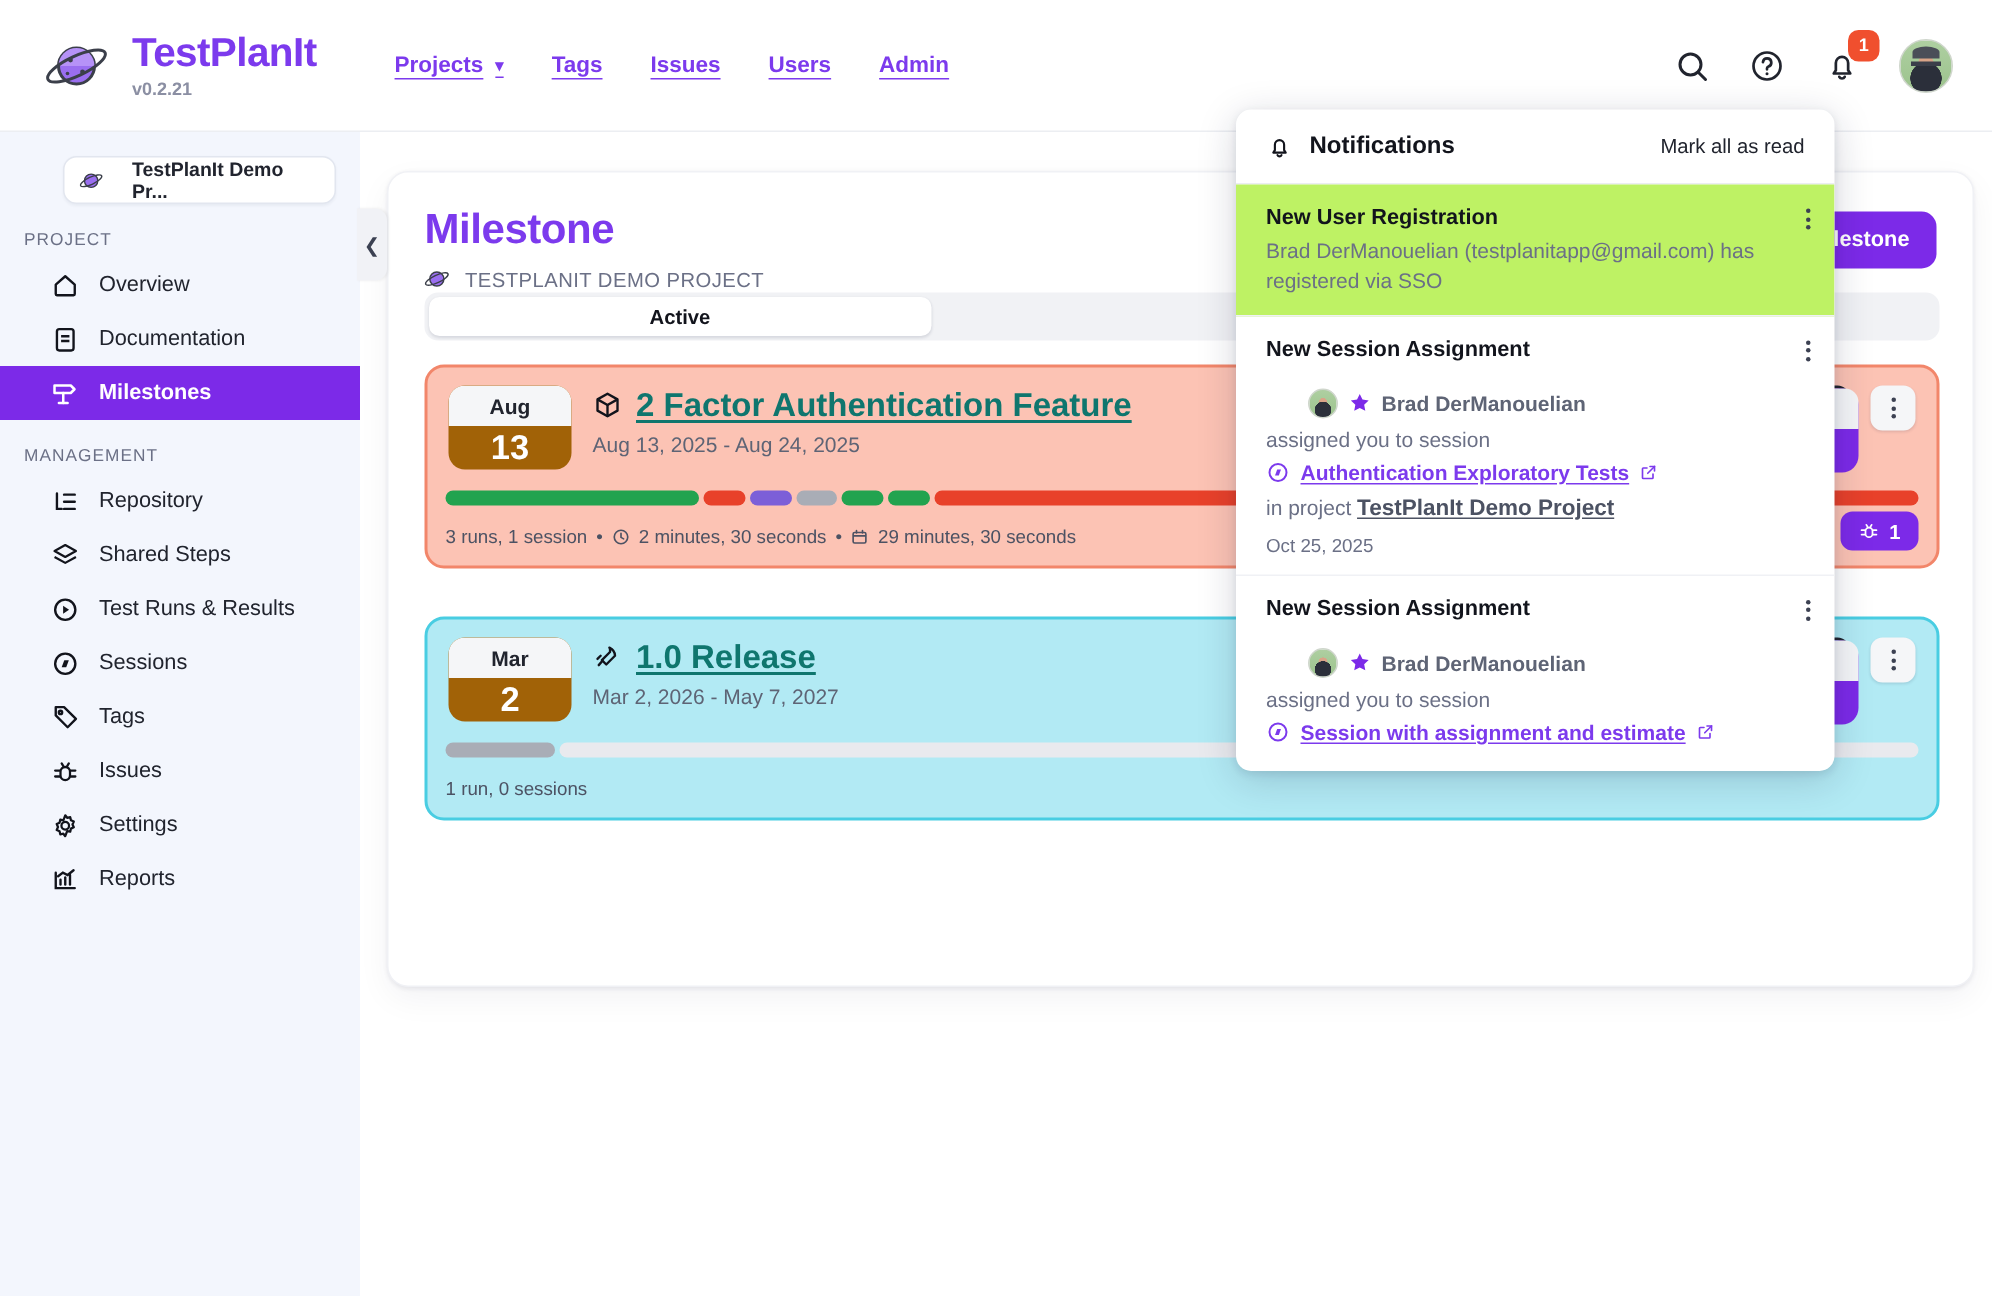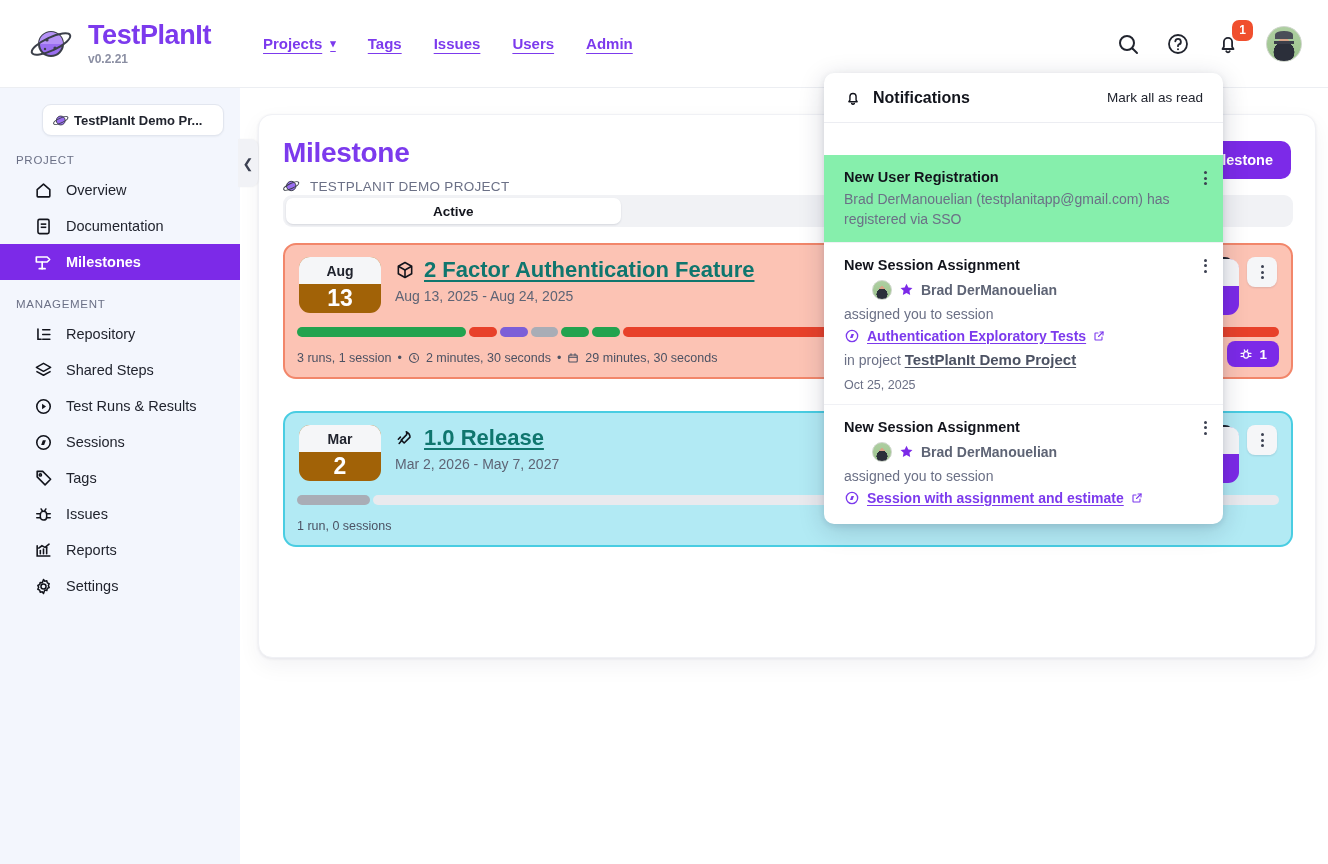--- a/index.html
+++ b/index.html
@@ -60,21 +60,21 @@
     background:#4a4e58; border-radius:50% 50% 0 0;
   }
 
   
   .sidebar {
     position:absolute; top:88px; left:0; width:240px; height:776px;
     background:#f3f6fd; padding-top:16px;
   }
   .proj-switch {
     margin:0 16px 0 42px; height:32px; background:#fff; border:1px solid #e2e6ef;
-    border-radius:9px; display:flex; align-items:center; gap:4px;
+    border-radius:9px; display:flex; align-items:center; gap:18px;
     padding:0 10px; font-size:13px; font-weight:bold; color:#21242e; cursor:pointer;
     box-shadow:0 1px 2px rgba(25,30,60,.05);
   }
   .section-label {
     font-size:11.5px; letter-spacing:.7px; color:#6b7086; font-weight:normal;
     margin:18px 0 6px 16px;
   }
   .nav-item {
     height:36px; display:flex; align-items:center; gap:12px;
     padding-left:32px; font-size:14.5px; color:#21242e; cursor:pointer;
@@ -187,26 +187,26 @@
     overflow:hidden; z-index:10;
   }
   .notif-head {
     height:50px; display:flex; align-items:center; padding:0 20px;
     border-bottom:1px solid #ecedf2;
   }
   .notif-head .t { font-size:16px; font-weight:bold; color:#12141c; display:flex; align-items:center; gap:11px; }
   .mark-read { margin-left:auto; font-size:13.5px; color:#21242e; cursor:pointer; }
 
   .notif-item { padding:14px 20px 12px; position:relative; border-bottom:1px solid #f0f1f5; }
-  .notif-item.unread { background:#86efac;margin-top:32px; }
+  .notif-item.unread { background:#bef264; }
   .ni-title { font-size:14.5px; font-weight:bold; color:#12141c; }
   .ni-body { font-size:14px; color:#6b7086; line-height:1.42; margin-top:5px; }
   .ni-date { font-size:12.5px; color:#6b7086; margin-top:10px; }
   .ni-kebab { position:absolute; right:16px; top:16px; cursor:pointer; }
-  .ni-user { display:flex; align-items:center; gap:7px; margin-top:7px;padding-left:28px; }
+  .ni-user { display:flex; align-items:center; gap:7px; margin-top:18px;padding-left:28px; }
   .ni-ava {
     width:20px; height:20px; border-radius:50%; flex:none;
     background:
       radial-gradient(circle at 50% 74%, #2b2f3a 0 34%, rgba(43,47,58,0) 35%),
       radial-gradient(circle at 50% 46%, #d9a488 0 22%, rgba(217,164,136,0) 23%),
       linear-gradient(#aecfa1,#9cc38d);
     border:1px solid #cfd6cc;
   }
   .ni-name { font-size:14px; font-weight:bold; color:#5e6475; }
   .ni-line { font-size:14px; color:#6b7086; margin-top:6px; }
@@ -395,39 +395,39 @@
             <line x1="16.5" y1="16" x2="20.5" y2="16"></line>
           <line x1="9" y1="5" x2="10.5" y2="7.5"></line>
             <line x1="15" y1="5" x2="13.5" y2="7.5"></line>
         </svg>
       </span>
       <span>Issues</span>
     </div>
 
     <div class="nav-item">
       <span class="ico">
+        <svg width="19" height="19" viewBox="0 0 24 24" fill="none" stroke="#12141c" stroke-width="1.9" stroke-linejoin="round">
+          <circle cx="12" cy="12" r="3.2"></circle>
+          <path d="M12 3.2l1.6 2.1 2.6-.5.6 2.6 2.4 1.1-1.1 2.4 1.1 2.4-2.4 1.1-.6 2.6-2.6-.5L12 20.8l-1.6-2.1-2.6.5-.6-2.6L4.8 15.5 5.9 13 4.8 10.6l2.4-1.1.6-2.6 2.6.5z"></path>
+        </svg>
+      </span>
+      <span>Settings</span>
+    </div>
+
+    <div class="nav-item">
+      <span class="ico">
         <svg width="19" height="19" viewBox="0 0 24 24" fill="none" stroke="#12141c" stroke-width="2" stroke-linecap="round">
           <path d="M4 6v13h16"></path>
             <line x1="8" y1="16" x2="8" y2="12"></line>
           <line x1="12" y1="16" x2="12" y2="10"></line>
             <line x1="16" y1="16" x2="16" y2="8"></line>
           <path d="M6 9l4-3 4 2 5-4"></path>
         </svg>
       </span>
       <span>Reports</span>
-    </div>
-
-    <div class="nav-item">
-      <span class="ico">
-        <svg width="19" height="19" viewBox="0 0 24 24" fill="none" stroke="#12141c" stroke-width="1.9" stroke-linejoin="round">
-          <circle cx="12" cy="12" r="3.2"></circle>
-          <path d="M12 3.2l1.6 2.1 2.6-.5.6 2.6 2.4 1.1-1.1 2.4 1.1 2.4-2.4 1.1-.6 2.6-2.6-.5L12 20.8l-1.6-2.1-2.6.5-.6-2.6L4.8 15.5 5.9 13 4.8 10.6l2.4-1.1.6-2.6 2.6.5z"></path>
-        </svg>
-      </span>
-      <span>Settings</span>
     </div>
   </div>
 
   <div class="collapse-btn">
     <span>❮</span>
   </div>
 
   <div class="main">
     <div class="content-card">
       <div class="page-title">Milestone</div>

